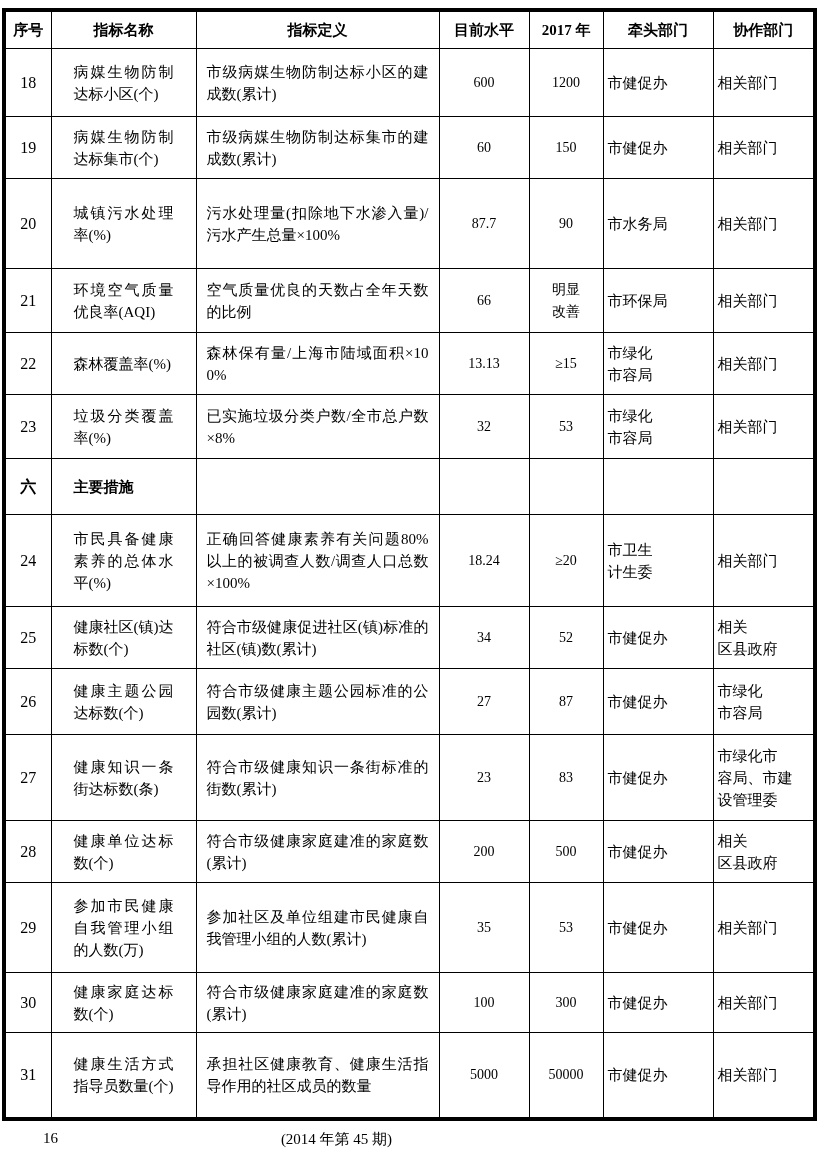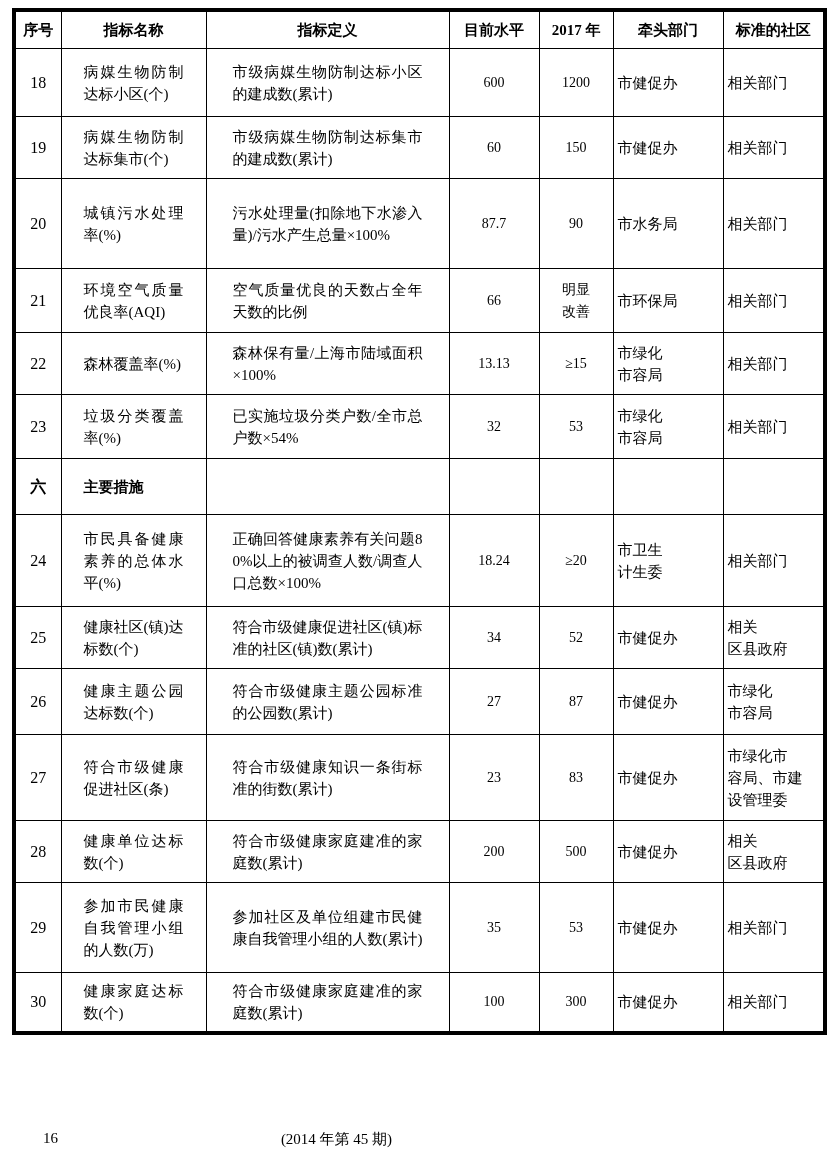--- a/index.html
+++ b/index.html
@@ -14,21 +14,21 @@
     font-family: "Liberation Serif", "DejaVu Serif", serif;
     color: #000000;
     overflow: hidden;
   }
   .page {
     position: absolute;
     inset: 0;
   }
   table.indicator-table {
     position: absolute;
-    left: 12px;
+    left: 2px;
     top: 8px;
     width: 811px;
     border-collapse: collapse;
     table-layout: fixed;
     border: 4px solid #000000;
   }
   th, td {
     border: 1px solid #000000;
     font-size: 15px;
     line-height: 22px;
@@ -48,21 +48,21 @@
     text-align: center;
     font-size: 16px;
     padding: 2px 2px;
   }
   td.c-name {
     text-align: justify;
     padding: 5px 22px;
   }
   td.c-def {
     text-align: justify;
-    padding: 5px 26px;
+    padding: 5px 10px;
     font-family: Liberation Serif, serif;
   }
   td.c-num {
     text-align: center;
     font-size: 14px;
     white-space: pre-line;
     padding: 2px 12px;
   }
   td.c-dept {
     text-align: left;
@@ -109,21 +109,21 @@
       <col style="width:102px">
     </colgroup>
     <thead>
       <tr>
         <th>序号</th>
         <th>指标名称</th>
         <th>指标定义</th>
         <th>目前水平</th>
         <th>2017 年</th>
         <th>牵头部门</th>
-        <th>标准的社区</th>
+        <th>协作部门</th>
       </tr>
     </thead>
     <tbody>
         <tr style="height: 68px;">
     <td class="c-no">18</td>
     <td class="c-name">病媒生物防制达标小区(个)</td>
     <td class="c-def">市级病媒生物防制达标小区的建成数(累计)</td>
     <td class="c-num">600</td>
     <td class="c-num">1200</td>
     <td class="c-dept">市健促办</td>
@@ -163,21 +163,21 @@
     <td class="c-def">森林保有量/上海市陆域面积×100%</td>
     <td class="c-num">13.13</td>
     <td class="c-num">≥15</td>
     <td class="c-dept">市绿化
 市容局</td>
     <td class="c-dept">相关部门</td>
   </tr>
         <tr style="height: 64px;">
     <td class="c-no">23</td>
     <td class="c-name">垃圾分类覆盖率(%)</td>
-    <td class="c-def">已实施垃圾分类户数/全市总户数×54%</td>
+    <td class="c-def">已实施垃圾分类户数/全市总户数×8%</td>
     <td class="c-num">32</td>
     <td class="c-num">53</td>
     <td class="c-dept">市绿化
 市容局</td>
     <td class="c-dept">相关部门</td>
   </tr>
         <tr class="section-row" style="height: 56px;">
     <td class="c-no">六</td>
     <td class="c-name">主要措施</td>
     <td class="c-def"></td>
@@ -211,21 +211,21 @@
     <td class="c-name">健康主题公园达标数(个)</td>
     <td class="c-def">符合市级健康主题公园标准的公园数(累计)</td>
     <td class="c-num">27</td>
     <td class="c-num">87</td>
     <td class="c-dept">市健促办</td>
     <td class="c-dept">市绿化
 市容局</td>
   </tr>
         <tr style="height: 86px;">
     <td class="c-no">27</td>
-    <td class="c-name">符合市级健康促进社区(条)</td>
+    <td class="c-name">健康知识一条街达标数(条)</td>
     <td class="c-def">符合市级健康知识一条街标准的街数(累计)</td>
     <td class="c-num">23</td>
     <td class="c-num">83</td>
     <td class="c-dept">市健促办</td>
     <td class="c-dept">市绿化市
 容局、市建
 设管理委</td>
   </tr>
         <tr style="height: 62px;">
     <td class="c-no">28</td>
@@ -248,20 +248,29 @@
   </tr>
         <tr style="height: 60px;">
     <td class="c-no">30</td>
     <td class="c-name">健康家庭达标数(个)</td>
     <td class="c-def">符合市级健康家庭建准的家庭数(累计)</td>
     <td class="c-num">100</td>
     <td class="c-num">300</td>
     <td class="c-dept">市健促办</td>
     <td class="c-dept">相关部门</td>
   </tr>
+        <tr style="height: 86px;">
+    <td class="c-no">31</td>
+    <td class="c-name">健康生活方式指导员数量(个)</td>
+    <td class="c-def">承担社区健康教育、健康生活指导作用的社区成员的数量</td>
+    <td class="c-num">5000</td>
+    <td class="c-num">50000</td>
+    <td class="c-dept">市健促办</td>
+    <td class="c-dept">相关部门</td>
+  </tr>
       </tbody>
   </table>
 
   <div class="footer">
     <span class="page-number">16</span>
     <span class="issue-label">(2014 年第 45 期)</span>
   </div>
 
 </div>
 

